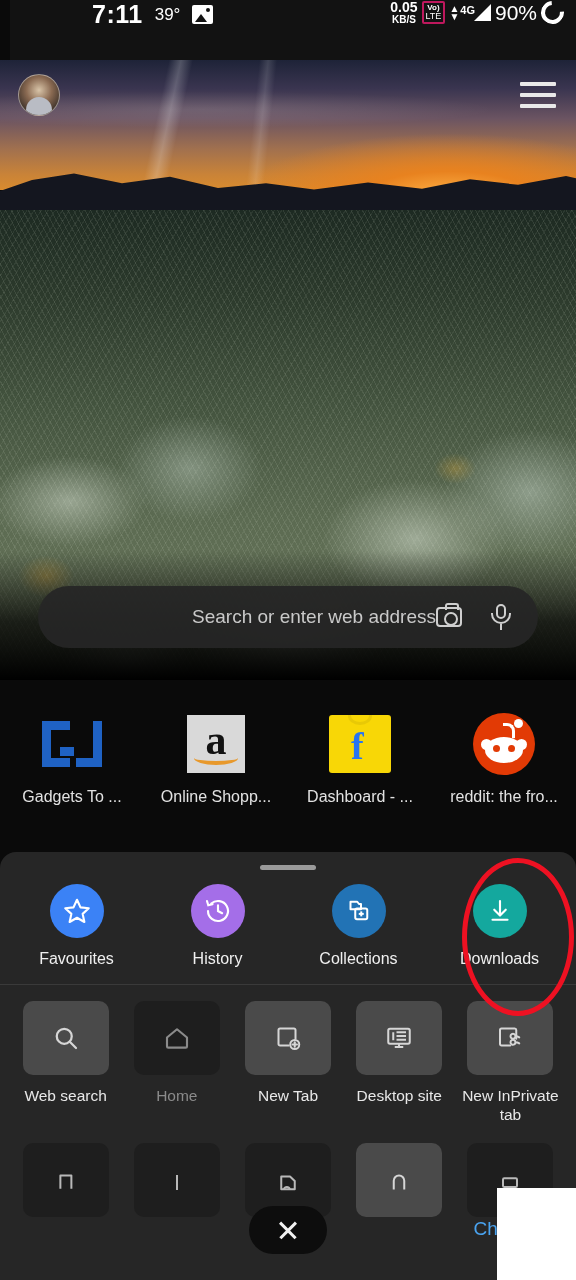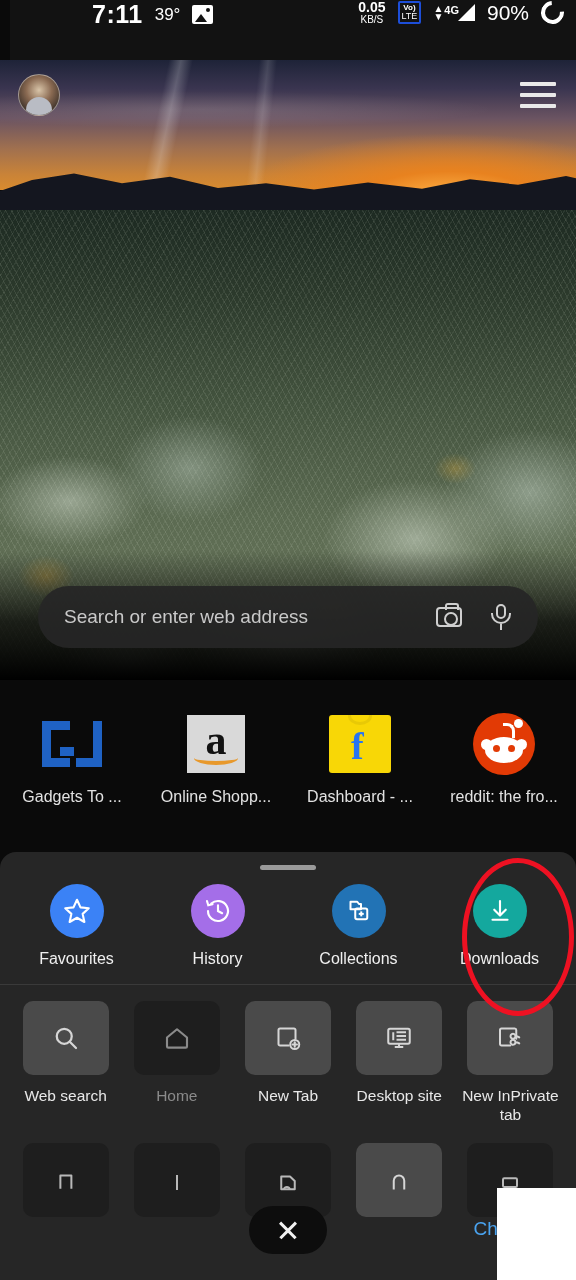--- a/index.html
+++ b/index.html
@@ -39,27 +39,27 @@
     content: ""; position: absolute; left: 3px; bottom: 2px;
     border-left: 6px solid transparent; border-right: 6px solid transparent;
     border-bottom: 8px solid #121212;
   }
   .sb-gallery::after {
     content: ""; position: absolute; right: 3px; top: 3px;
     width: 4px; height: 4px; border-radius: 50%; background: #121212;
   }
   .sb-right {
     margin-left: auto; margin-right: 22px;
-    display: flex; align-items: center; gap: 12px;
+    display: flex; align-items: center; gap: 4px;
   }
   .sb-kbs { text-align: center; line-height: 1.05; }
   .sb-kbs .v { font-size: 14px; font-weight: bold; }
-  .sb-kbs .u { font-size: 10px; font-weight: normal; }
+  .sb-kbs .u { font-size: 10px; font-weight: bold; }
   .sb-volte {
-    border: 2px solid #1d4ed8; border-radius: 2px;
+    border: 2px solid #be185d; border-radius: 2px;
     padding: 1px 2px; text-align: center; line-height: 1.0;
   }
   .sb-volte .a { font-size: 8px; font-weight: bold; display: block; }
   .sb-volte .b { font-size: 9px; font-weight: normal; display: block; }
   .sb-signal { display: flex; align-items: center; gap: 1px; }
   .sb-arrows { font-size: 10px; line-height: .8; display: flex; flex-direction: column; }
   .sb-4g { font-size: 11px; font-weight: bold; margin-right: -2px; align-self: flex-start; }
   .sb-tri {
     width: 0; height: 0;
     border-left: 17px solid transparent; border-bottom: 17px solid #fff;
@@ -150,21 +150,21 @@
   
   .search-bar {
     position: absolute; top: 586px; left: 38px;
     width: 500px; height: 62px;
     background: rgba(38,38,38,.93);
     border-radius: 31px;
     display: flex; align-items: center;
     padding: 0 26px 0 26px;
     z-index: 30;
   }
-  .search-placeholder { flex: 1; color: #c9c9c9; font-size: 19px; }
+  .search-placeholder { flex: 1; color: #c9c9c9; font-size: 19px; text-align: right; }
   .search-icons { display: flex; align-items: center; gap: 28px; }
   .ico-cam {
     width: 26px; height: 20px;
     border: 2px solid #cfcfcf; border-radius: 4px; position: relative;
   }
   .ico-cam::before {
     content: ""; position: absolute; top: -6px; left: 7px;
     width: 10px; height: 5px;
     border: 2px solid #cfcfcf; border-bottom: none; border-radius: 3px 3px 0 0;
   }

